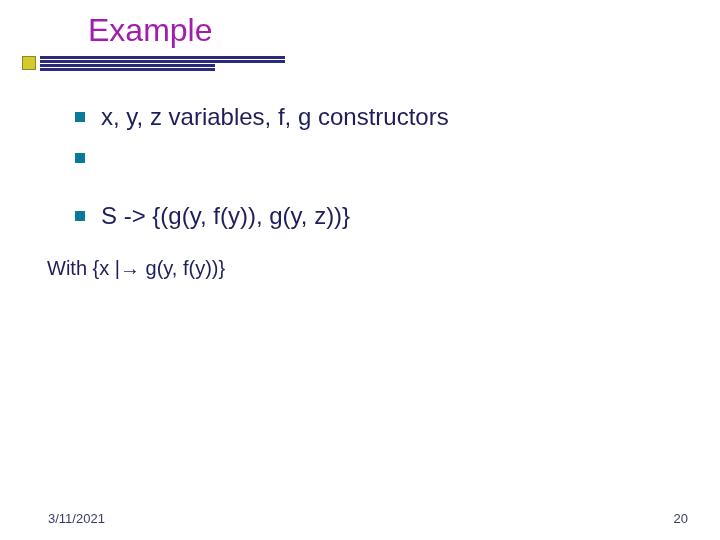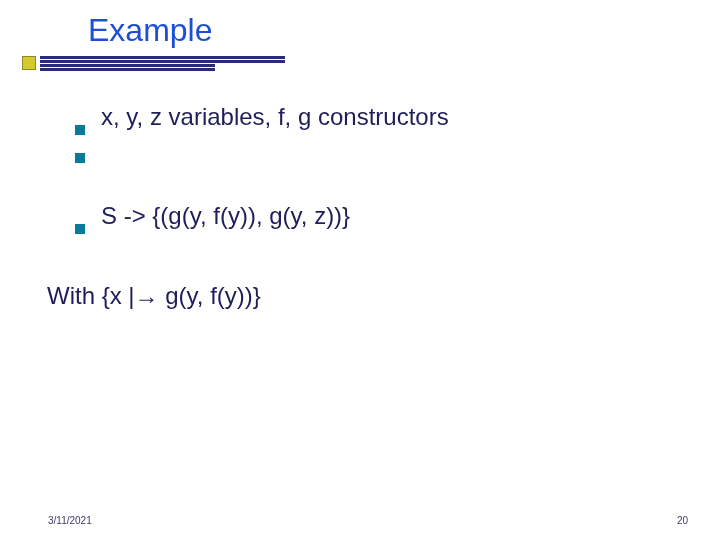--- a/index.html
+++ b/index.html
@@ -16,21 +16,21 @@
   .title-bar {
     position: relative;
     height: 72px;
   }
   .title-text {
     position: absolute;
     left: 88px;
     top: 12px;
     font-size: 32px;
     font-weight: 400;
-    color: #1d4ed8;
+    color: #a21caf;
   }
   .under-stripes {
     position: absolute;
     left: 0;
     right: 0;
     top: 56px;
   }
   .stripe {
     height: 3px;
     background: #2a2a7a;
@@ -54,48 +54,48 @@
     background: #d6c92a;
     border: 1px solid #8a8a2a;
   }
   .content {
     padding: 28px 50px 0 75px;
     font-size: 24px;
     line-height: 1.45;
   }
   .bullet-line {
     display: flex;
-    align-items: flex-end;
+    align-items: flex-start;
     margin-bottom: 6px;
   }
   .bullet {
     width: 10px;
     height: 10px;
     background: #0a7a9a;
     margin-top: 12px;
     margin-right: 16px;
     flex: 0 0 auto;
   }
   .gap {
     height: 30px;
   }
   .plain-line {
-    margin-top: 45px;
+    margin-top: 20px;
     margin-left: -28px;
-    font-size: 24px;
+    font-size: 20px;
   }
   .footer {
     position: absolute;
     left: 0;
     right: 0;
     bottom: 14px;
     display: flex;
     justify-content: space-between;
     padding: 0 32px 0 48px;
-    font-size: 10px;
+    font-size: 13px;
     color: #3a3a6a;
     font-family: Arial, sans-serif;
   }
 </style>
 </head>
 <body>
 
 <div class="title-bar">
   <div class="title-text">Example</div>
   <div class="under-stripes">

